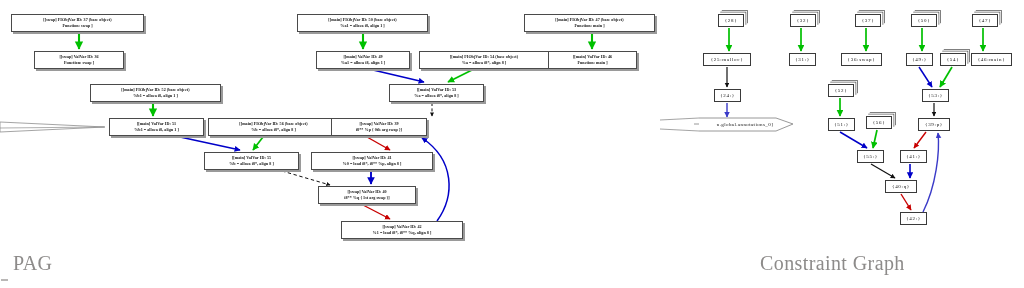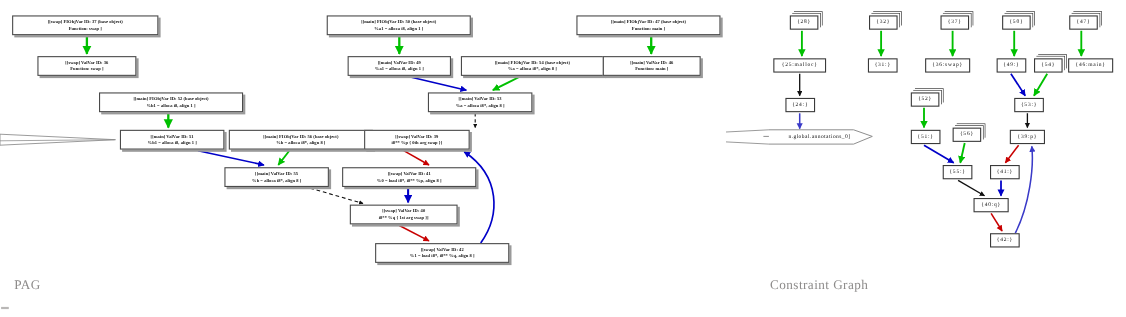--- a/index.html
+++ b/index.html
@@ -53,21 +53,21 @@
   .cnode.hexa{
     border:none;background:transparent;
     letter-spacing:.4px;
   }
   .hexa .hxt{position:relative;z-index:2;width:100%;text-align:center;}
 
   
   .caption{
     position:absolute;
     font-family:"Liberation Serif", serif;
-    font-size:12px;
+    font-size:20px;
     color:#8d8b8a;
     letter-spacing:.4px;
     white-space:nowrap;
   }
   .cornermark{
     position:absolute;left:1px;top:279px;width:7px;height:2px;
     background:#b9b7b6;
   }
 </style>
 </head>
@@ -335,18 +335,18 @@
   <div class="cnode" style="left:885px;top:180px;width:32px;height:13px;">
     <span>{40:q}</span>
   </div>
   <div class="cnode" style="left:900px;top:212px;width:27px;height:13px;">
     <span>{42:}</span>
   </div>
 
   <div class="caption" style="left:13px;top:252px;">
     <span>PAG</span>
   </div>
-  <div class="caption" style="left:700px;top:252px;">
+  <div class="caption" style="left:760px;top:252px;">
     <span>Constraint Graph</span>
   </div>
 
   <div class="cornermark"></div>
 </div>
 
 </body></html>

